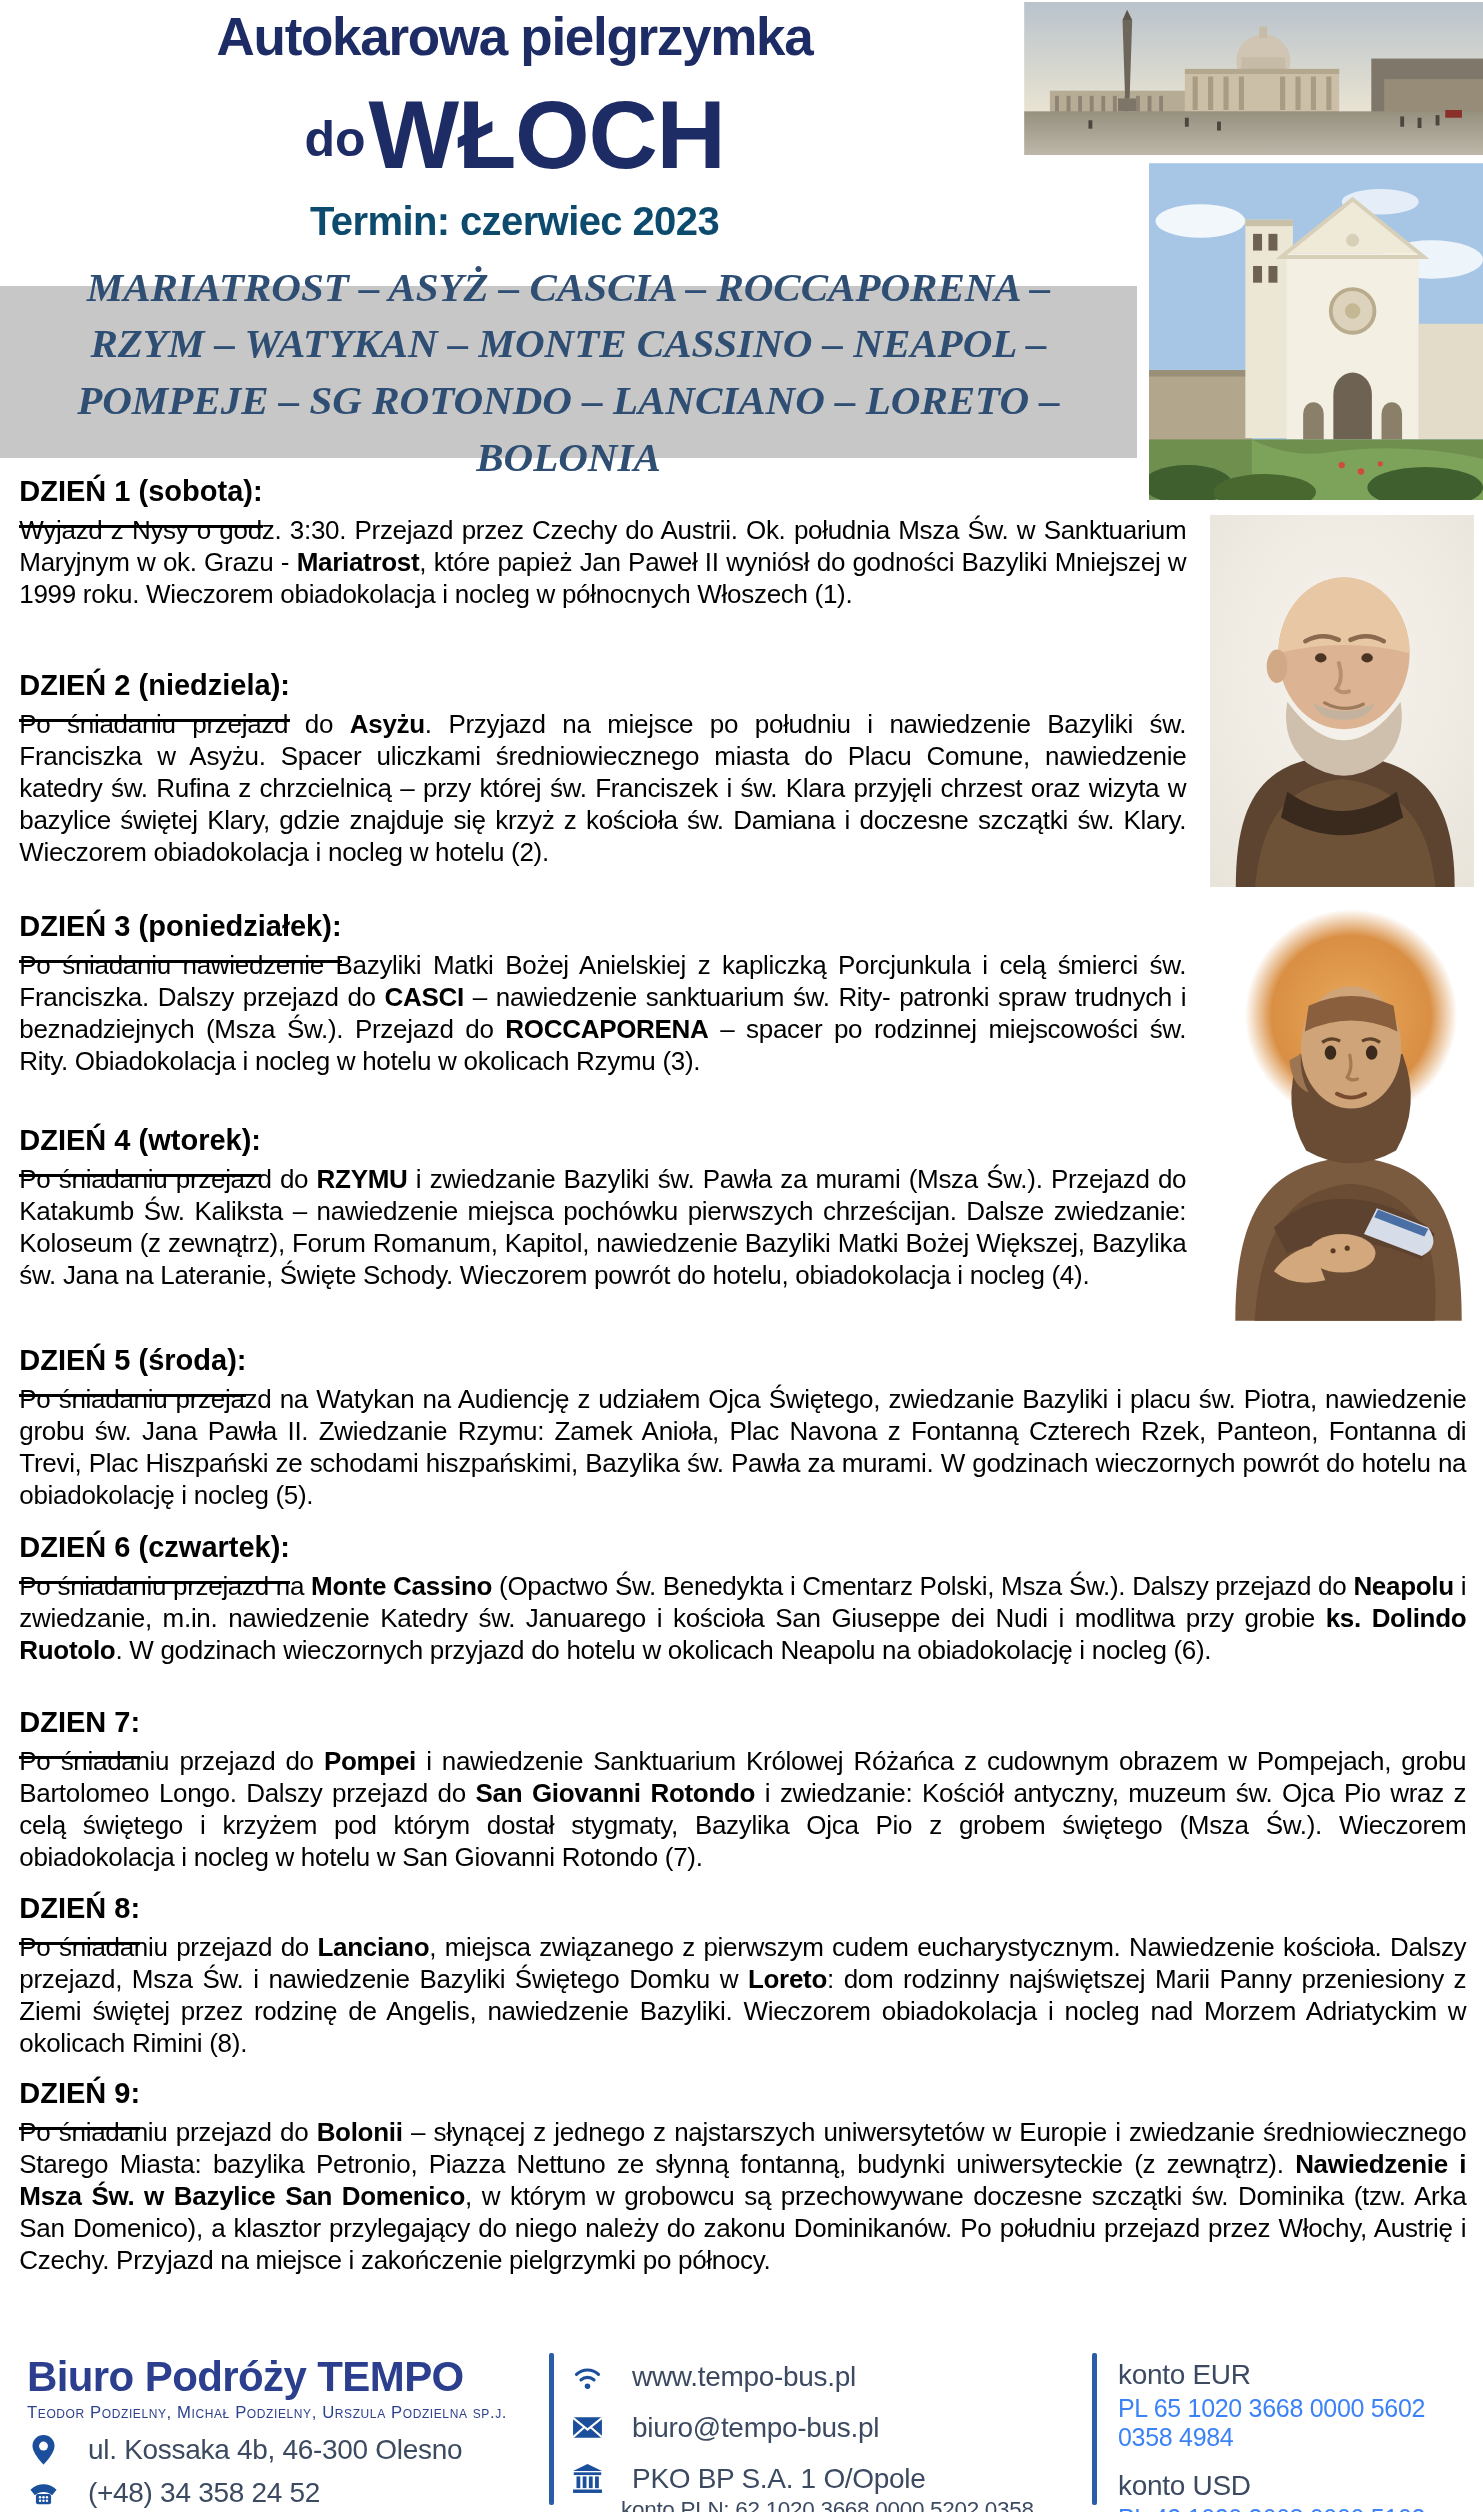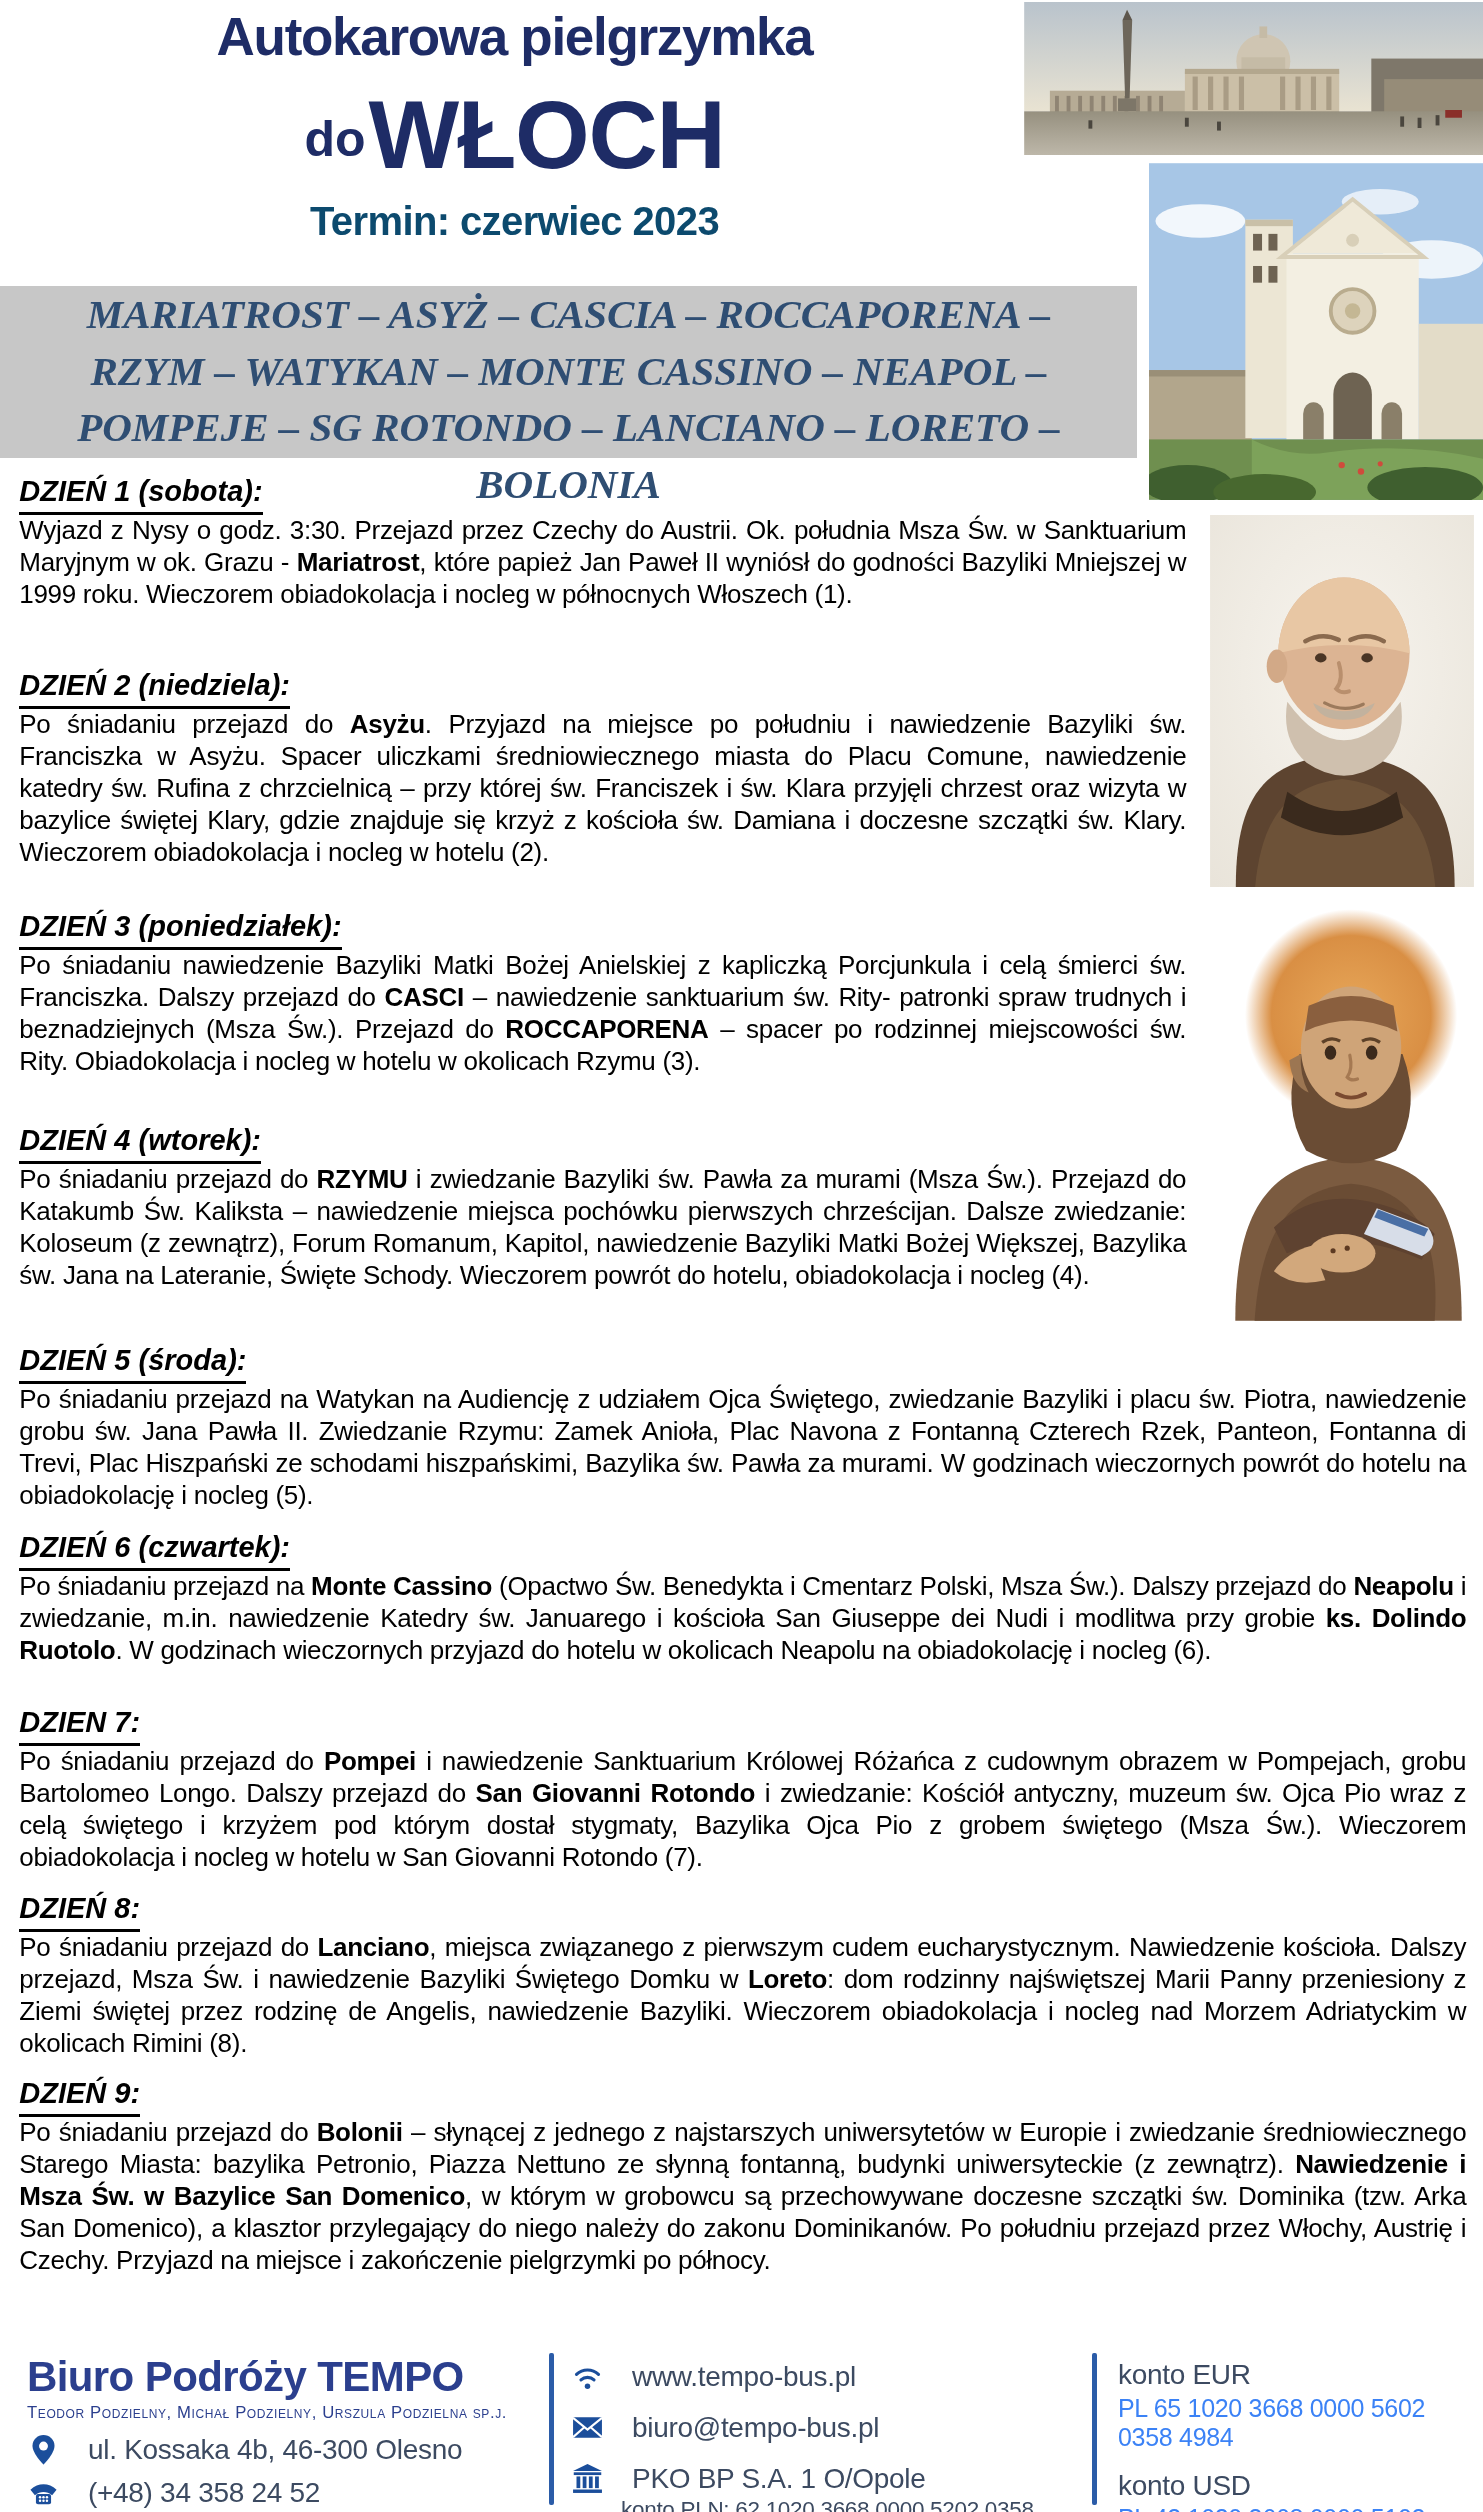--- a/index.html
+++ b/index.html
@@ -9,28 +9,28 @@
   
   .title-block{position:absolute;left:0;top:9px;width:1029px;text-align:center;color:#1e2c66;}
   .title-l1{font-size:53px;font-weight:bold;letter-spacing:-1.3px;line-height:1.05;}
   .title-l2{margin-top:22px;line-height:1;text-align:center;}
   .title-l2 .small{font-size:50px;font-weight:bold;vertical-align:11.6px;}
   .title-l2 .big{font-size:96px;font-weight:bold;letter-spacing:-1.3px;}
   .title-term{margin-top:16.7px;font-size:40px;font-weight:bold;color:#0c4a6e;letter-spacing:-0.6px;}
 
   
   .route-box{position:absolute;left:0;top:286px;width:1137px;height:172px;background:#c7c7c7;
-             display:flex;align-items:flex-start;justify-content:center;box-sizing:border-box;padding:0 45px;}
+             display:flex;align-items:center;justify-content:center;box-sizing:border-box;padding:0 45px;}
   .route-text{font-family:"Liberation Serif",serif;font-style:italic;font-weight:bold;
               font-size:41px;line-height:1.38;color:#2f4e73;text-align:center;letter-spacing:0px;}
 
   
   .day{position:absolute;left:19.3px;width:1450px;}
   .day-h{font-size:29px;font-weight:bold;line-height:33px;margin:0 0 6.4px 0;}
-  .day-h .u{border-bottom:3.9px solid #000;padding-bottom:5px;font-style:italic;}
+  .day-h .u{border-bottom:3.9px solid #000;padding-bottom:18px;}
   .day-p{font-size:26px;line-height:32px;margin:0;text-align:justify;letter-spacing:-0.3px;}
   .day-p b{font-weight:bold;}
   .narrow .day-p{width:1167px;}
   .wide .day-p{width:1447px;}
 
   
   .photo{position:absolute;display:block;}
   #ph-stpeters{left:1024px;top:1.9px;}
   #ph-assisi{left:1149px;top:163px;}
   #ph-pio{left:1210px;top:515px;}

